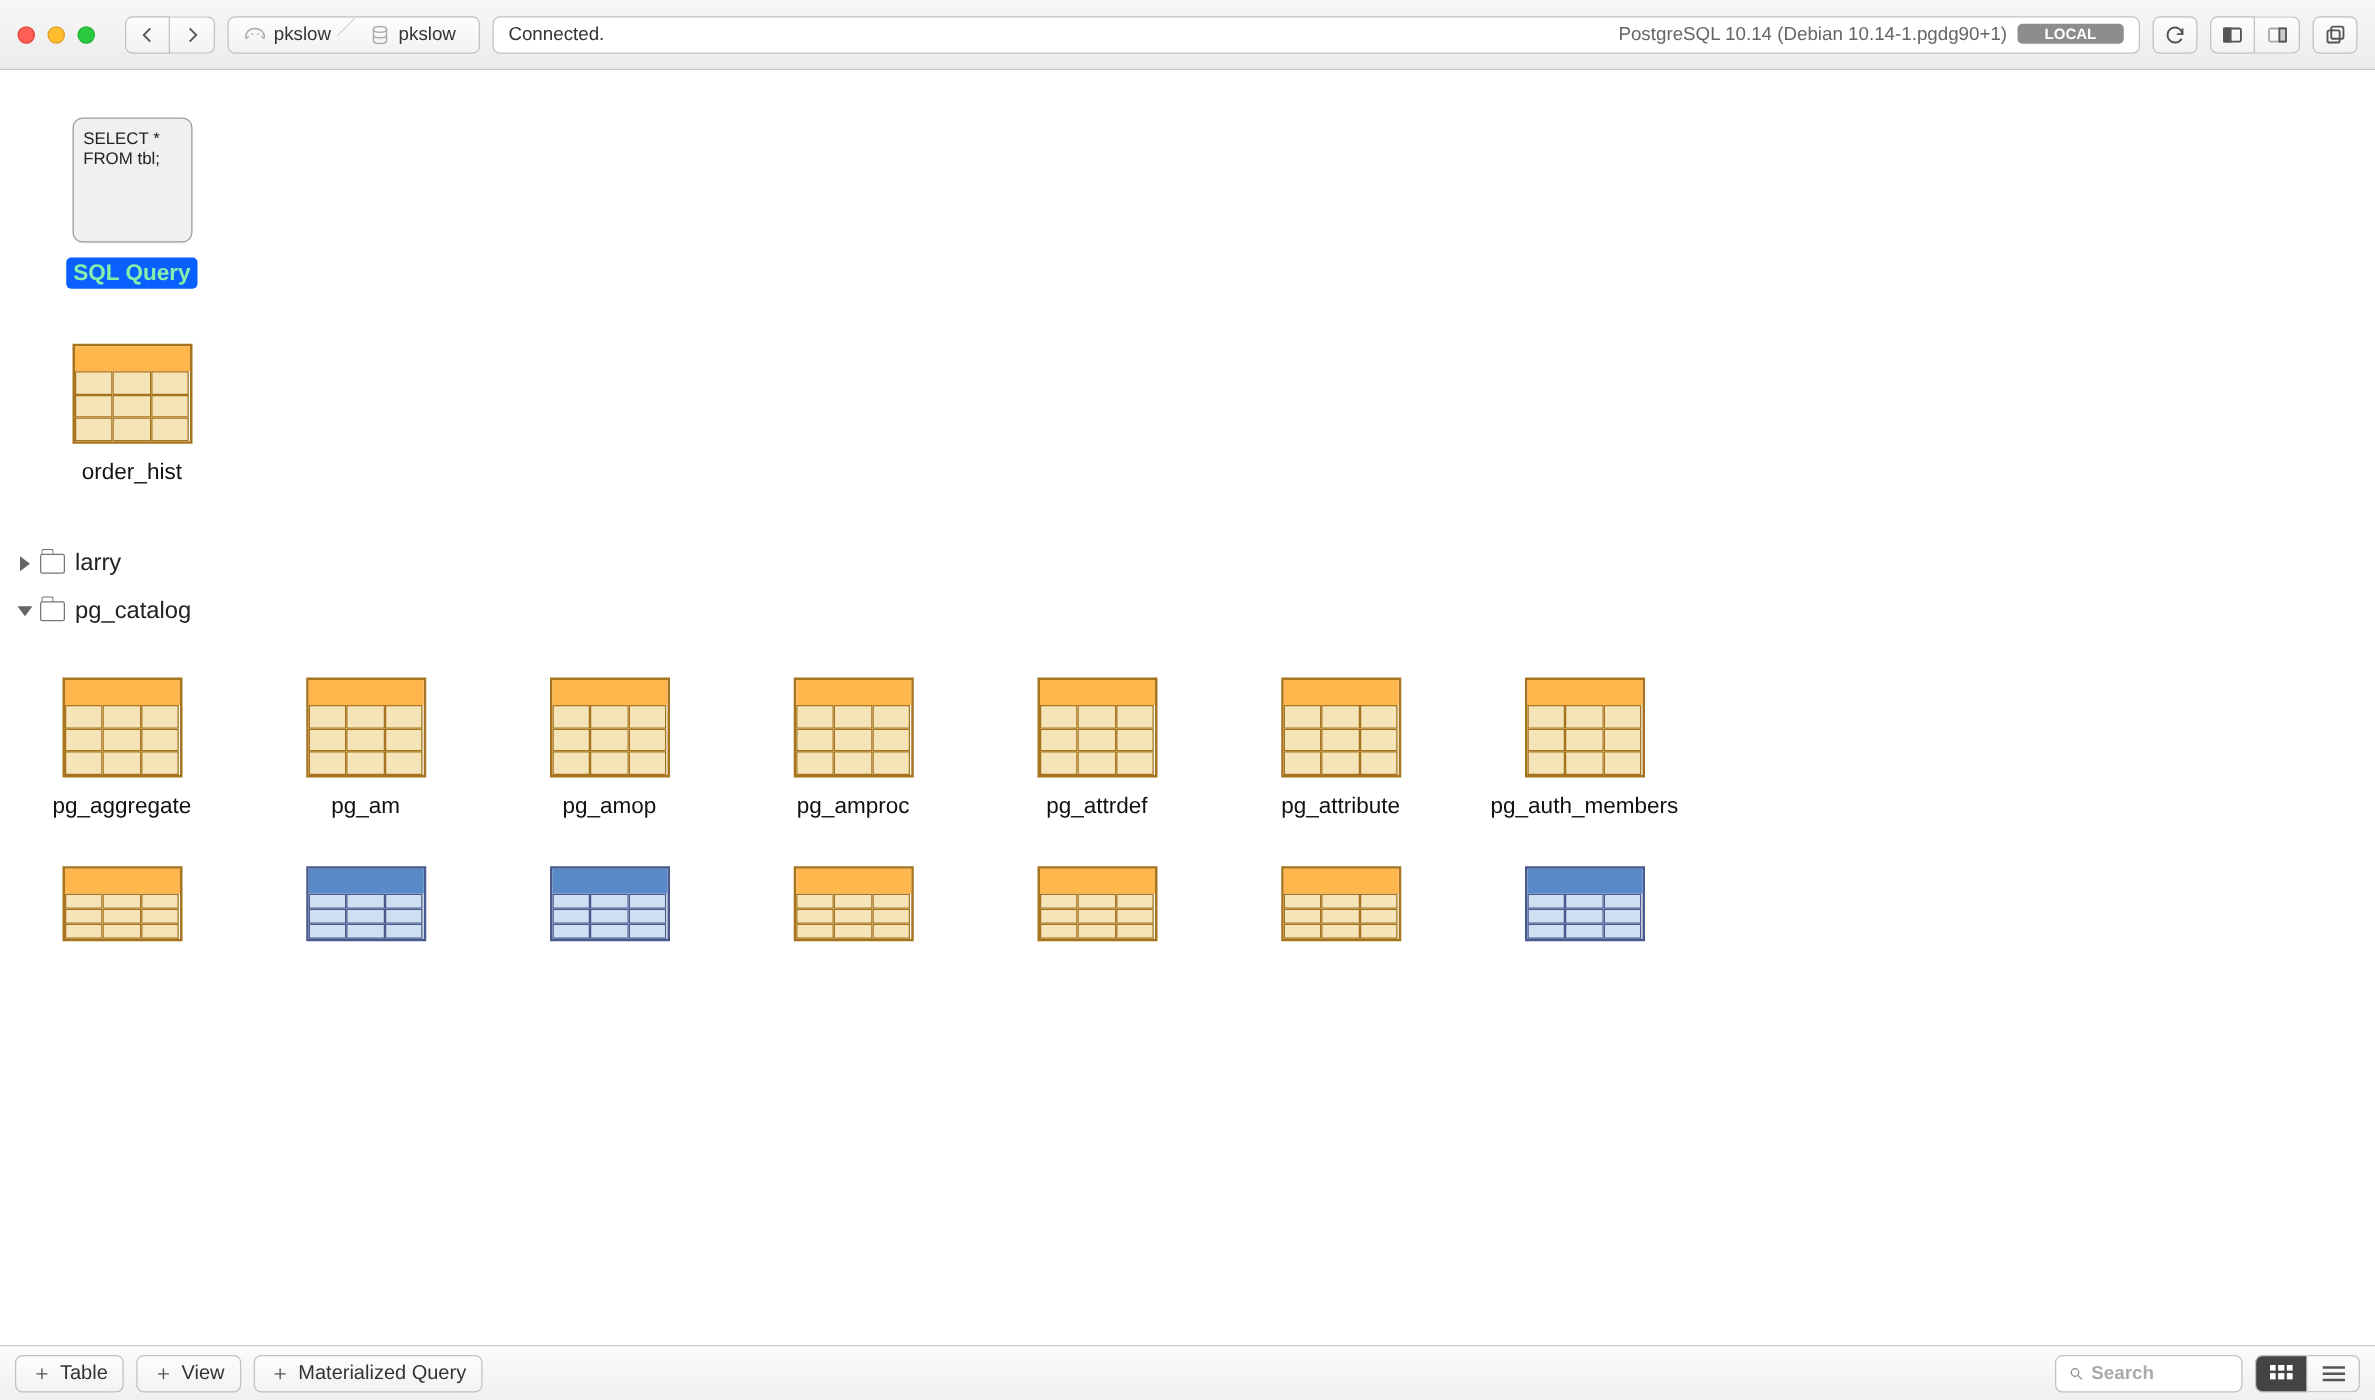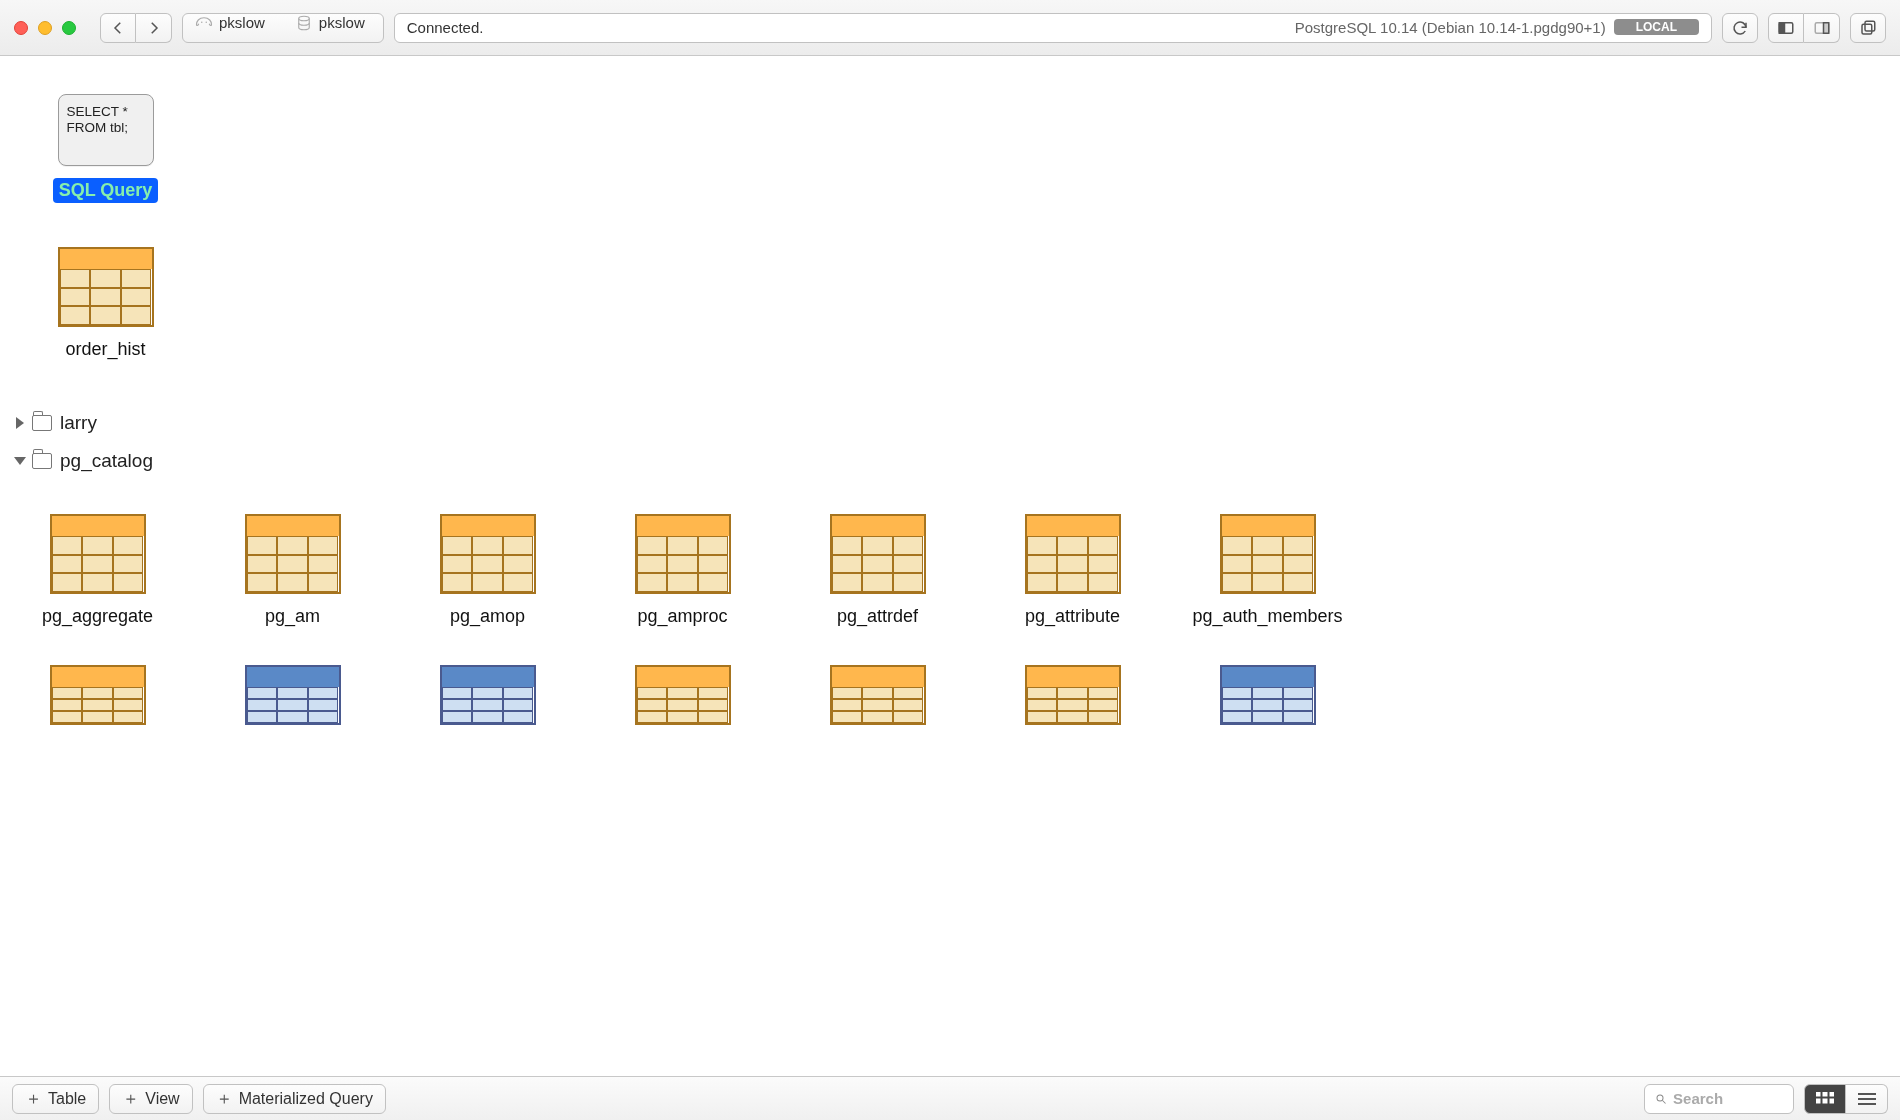--- a/index.html
+++ b/index.html
@@ -30,21 +30,21 @@
   }
   .seg .btn:first-child{border-top-right-radius:0;border-bottom-right-radius:0;}
   .seg .btn:last-child{border-top-left-radius:0;border-bottom-left-radius:0;border-left:none;}
   .btn svg{width:18px;height:18px;stroke:#555;fill:none;stroke-width:2;}
 
   .breadcrumb {
     height:30px; border:1px solid #c1c1c1; border-radius:6px;
     background:linear-gradient(#fdfdfd,#f2f2f2);
     display:flex; align-items:center; overflow:hidden;
   }
-  .crumb { position:relative; display:flex; 
+  .crumb { position:relative; display:flex; align-items:center;
     padding:0 18px 0 12px; gap:6px; height:100%; cursor:pointer; font-size:15px; color:#333;}
   .crumb:not(:last-child)::after{
     content:""; position:absolute; right:-1px; top:0; bottom:0; width:14px;
     background:linear-gradient(135deg,transparent 49%,#c1c1c1 49%,#c1c1c1 51%,transparent 51%),
                linear-gradient(45deg,transparent 49%,#c1c1c1 49%,#c1c1c1 51%,transparent 51%);
     background-size:14px 15px,14px 15px;
     background-position:0 0,0 15px;
     background-repeat:no-repeat;
   }
   .crumb .sicon{width:18px;height:18px;opacity:.6;}
@@ -62,21 +62,21 @@
 
   
   .content { flex:1; overflow:auto; padding:38px 0 0 0; }
 
   .item { width:195px; display:flex; flex-direction:column; align-items:center; gap:12px;
           font-size:18px; color:#111; cursor:pointer; }
   .item.sel .label{ background:#0a5fff; color:#86efac; border-radius:4px; padding:2px 6px; font-weight:600;}
   .item .label{ white-space:nowrap; }
 
   .sql-thumb {
-    width:96px; height:72px; border:1px solid #9b9b9b; border-radius:8px;
+    width:96px; height:100px; border:1px solid #9b9b9b; border-radius:8px;
     background:#f0f0f0; padding:8px 8px;
     font-family: Menlo,Consolas,monospace; font-size:13.5px; white-space:pre; color:#222;
     box-shadow:0 1px 0 rgba(0,0,0,.05);
   }
 
   .table-thumb { width:96px; height:80px; display:flex; flex-direction:column;
     border:2px solid #a6741f; }
   .table-thumb .hdr{flex:0 0 20px; background:#ffb74d;}
   .table-thumb .rows{flex:1; display:grid; grid-template-columns:1fr 1fr 1fr;
     grid-template-rows:1fr 1fr 1fr; }

